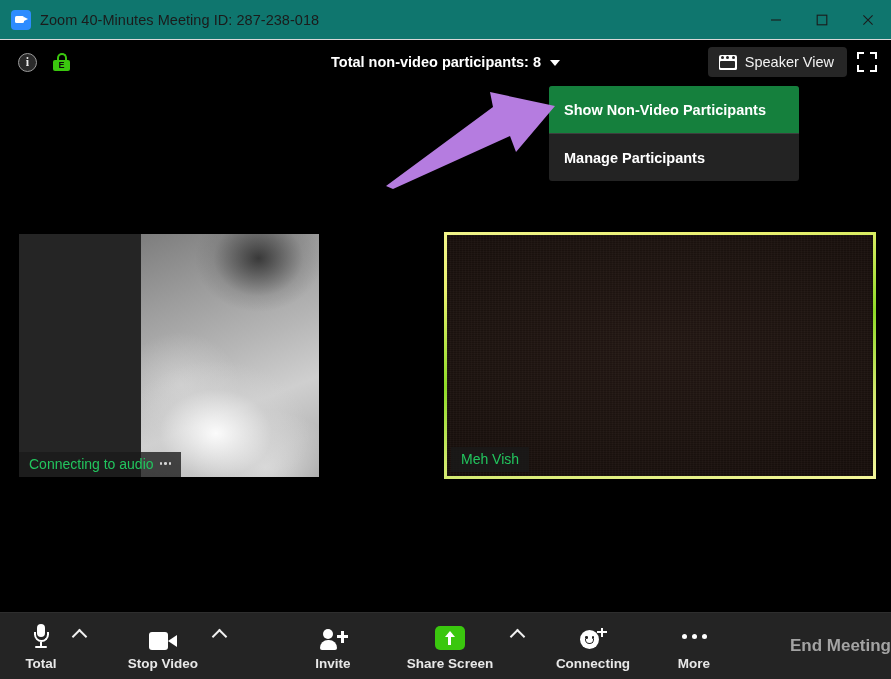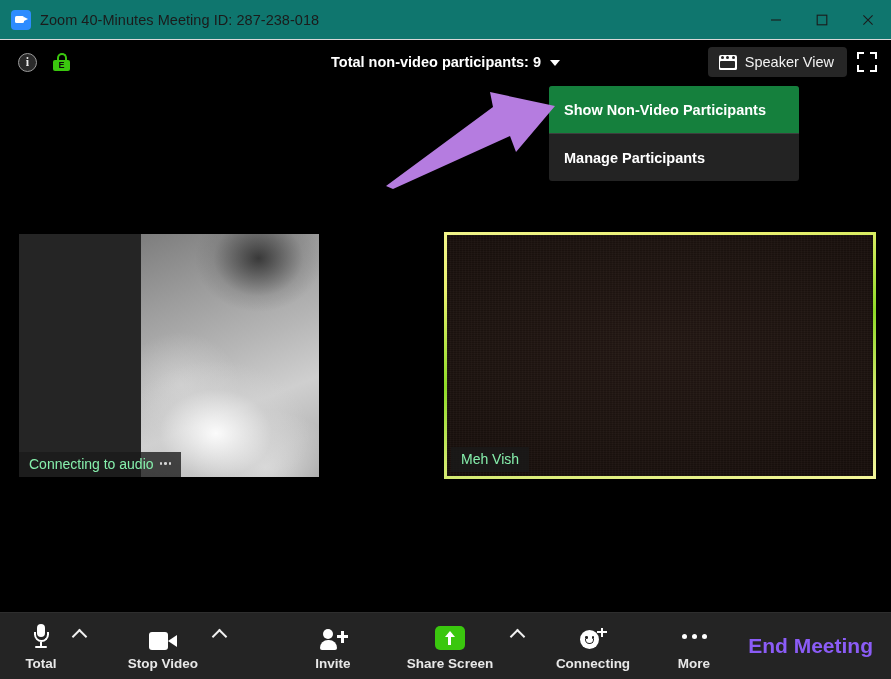--- a/index.html
+++ b/index.html
@@ -227,21 +227,21 @@
     content: "";
     position: absolute; inset: 0;
     opacity: .55;
     background-image:
       repeating-linear-gradient(0deg, rgba(255,255,255,.035) 0px, rgba(255,255,255,.035) 1px, rgba(0,0,0,.04) 1px, rgba(0,0,0,.04) 2px),
       repeating-linear-gradient(90deg, rgba(255,255,255,.03) 0px, rgba(255,255,255,.03) 1px, rgba(0,0,0,.05) 1px, rgba(0,0,0,.05) 3px);
   }
   .tile-label {
     position: absolute; left: 0; bottom: 0;
     background: rgba(26,26,26,.78);
-    color: #86efac; font-size: 14px;
+    color: #22c55e; font-size: 14px;
     padding: 4px 10px 5px 10px;
     display: flex; align-items: center; gap: 6px;
     white-space: nowrap; z-index: 3;
     line-height: 1.15;
   }
   .tile-1 .tile-label { left: 0; bottom: 0; }
   .tile-2 .tile-label { left: 7px; bottom: 7px; justify-content: flex-end; }
   .lbl-dots {
     display: inline-flex; gap: 2px; align-items: flex-end;
     padding-bottom: 1px;
@@ -379,22 +379,22 @@
   .react-glyph .plus-h {
     position: absolute; left: 17.2px; top: 3.3px;
     width: 9.6px; height: 2.4px; background: #fff;
   }
   .more-glyph { display: flex; gap: 5px; align-items: center; height: 26px; }
   .more-glyph i {
     width: 5px; height: 5px; background: #fff; border-radius: 50%;
     display: block;
   }
   .end-meeting {
-    margin-left: auto; margin-right: 18px;
-    color: #8b5cf6; font-size: 21px; font-weight: bold;
+    margin-left: auto; 
+    color: #a3a3a3; font-size: 17px; font-weight: bold;
     cursor: default; white-space: nowrap;
   }
 </style>
 </head>
 <body>
 
 <div id="app">
 
   <div class="titlebar">
     <div class="tb-app-icon"></div>
@@ -421,21 +421,21 @@
   <div class="mheader">
     <div class="info-icon">
       <span>i</span>
     </div>
     <div class="lock-icon">
       <div class="shackle"></div>
       <div class="body">E</div>
     </div>
 
     <div class="header-center">
-      <div class="nonvideo-label">Total non-video participants: 9</div>
+      <div class="nonvideo-label">Total non-video participants: 8</div>
       <div class="caret-down"></div>
     </div>
 
     <div class="header-right">
       <div class="speaker-view-btn">
         <div class="sv-icon">
           <div class="sv-dots">
               <i></i>
               <i></i>
               <i></i>

